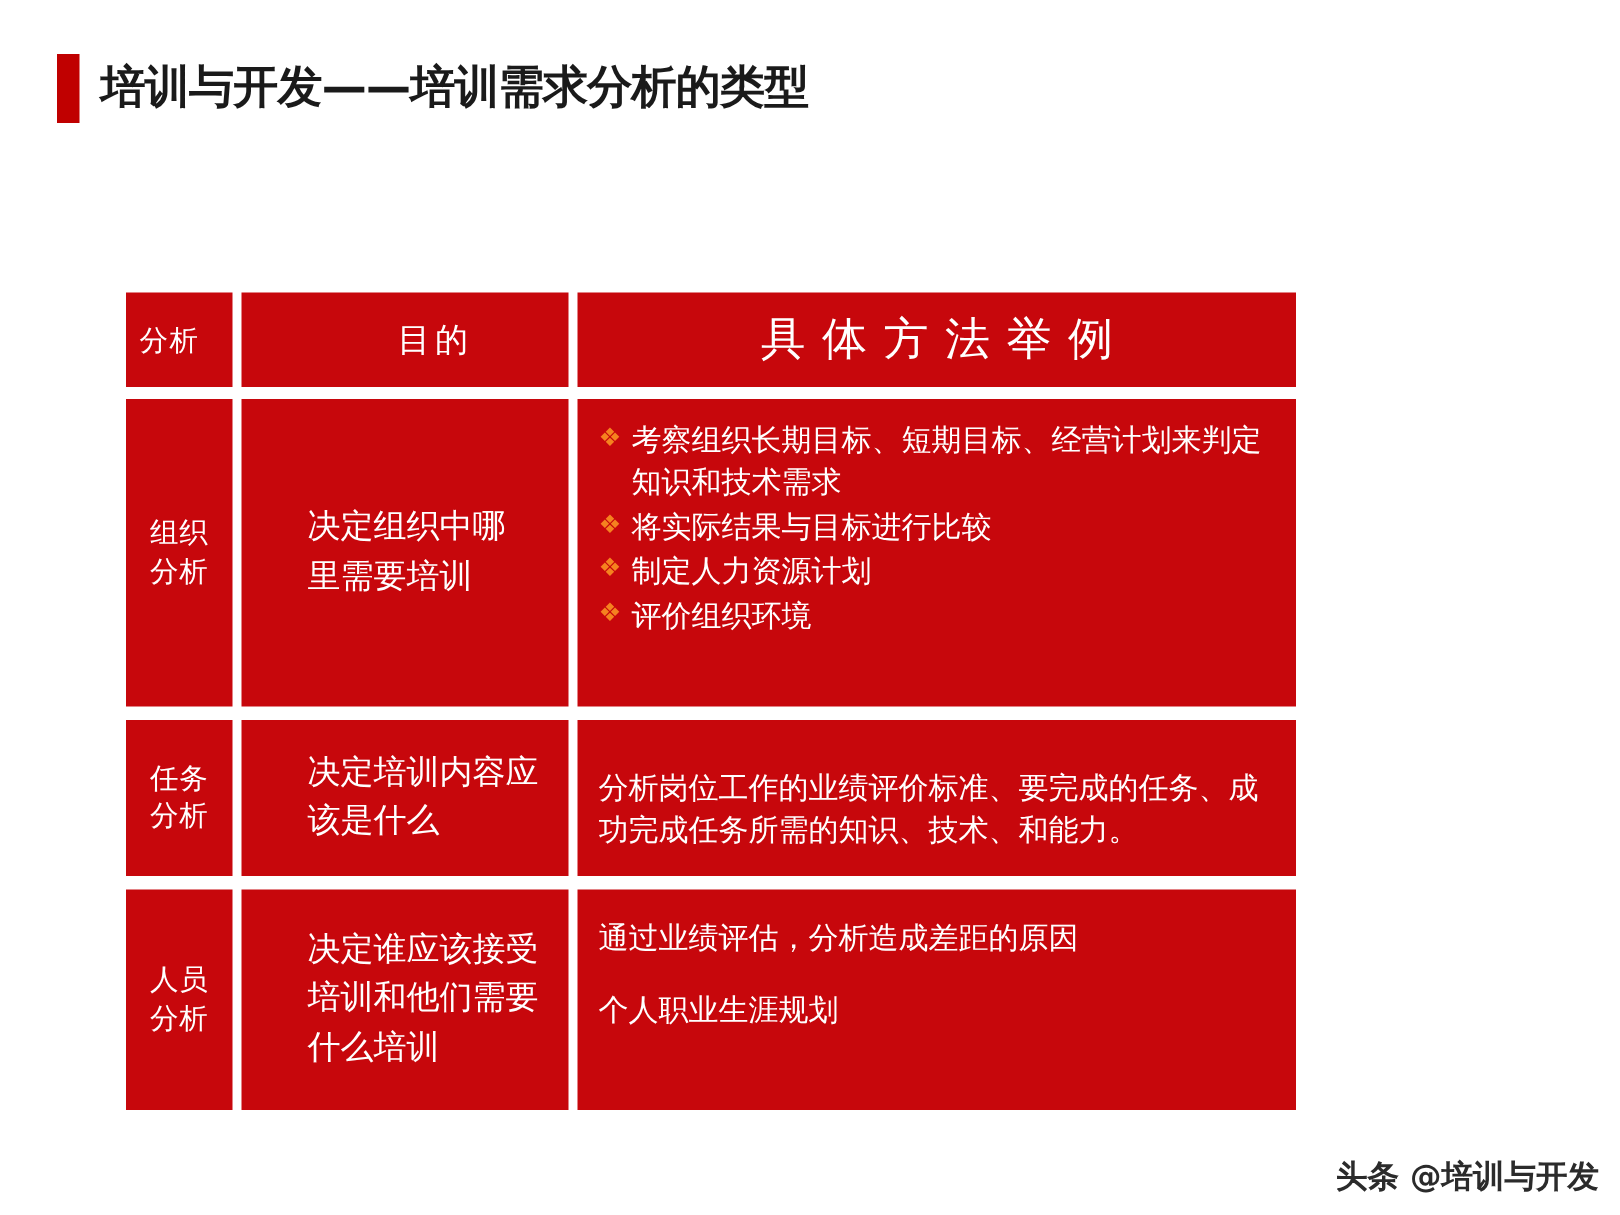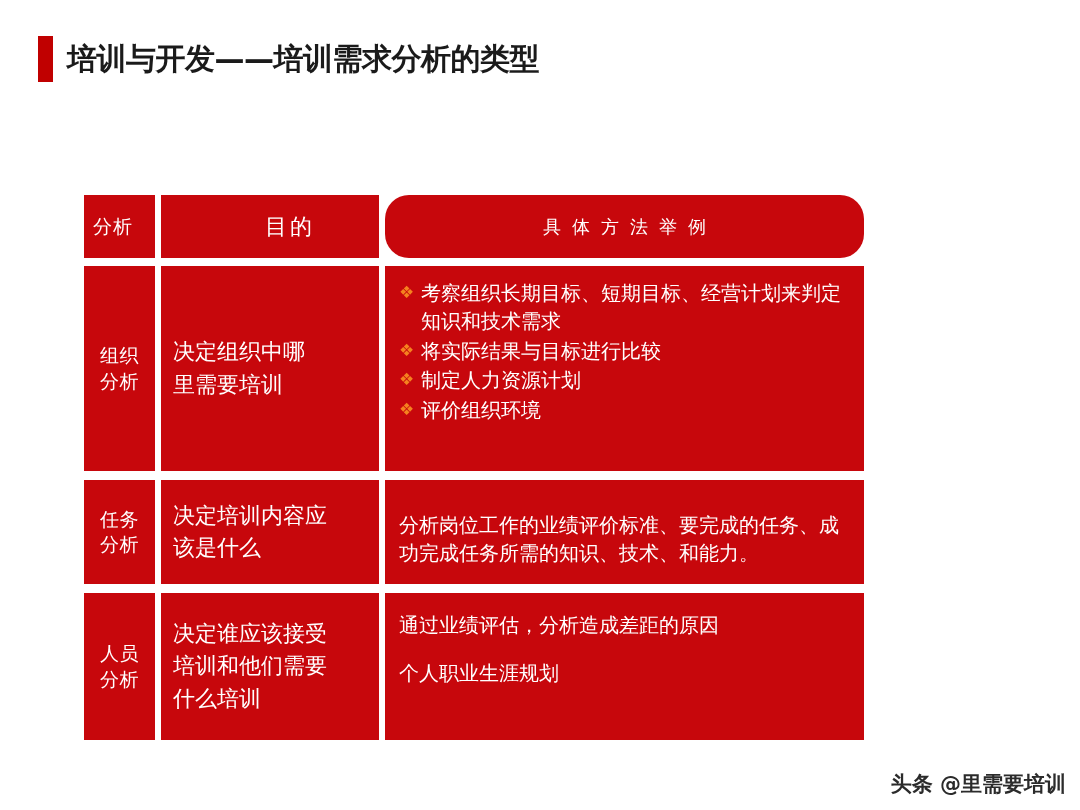--- a/index.html
+++ b/index.html
@@ -79,25 +79,24 @@
   }
   .head-purpose {
     font-family: "DejaVu Serif", "Liberation Serif", serif;
     font-size: 22px;
     justify-content: center;
     letter-spacing: 3px;
     padding-left: 3px;
   }
   .head-methods {
     font-family: "DejaVu Serif", "Liberation Serif", serif;
-    font-size: 18px;
+    font-size: 30px;
     justify-content: center;
     letter-spacing: 11px;
     padding-left: 11px;
-    border-radius: 24px;
   }
 
   
   .r1 .cell { height: 205px; }
   .r2 .cell { height: 104px; }
   .r3 .cell { height: 147px; }
 
   .cat {
     font-family: "DejaVu Serif", "Liberation Serif", serif;
     font-size: 19px;
@@ -110,21 +109,21 @@
     letter-spacing: 0.5px;
   }
   .purpose {
     font-family: "DejaVu Sans", "Liberation Sans", sans-serif;
     font-size: 22px;
     line-height: 1.46;
     padding: 0 10px 0 12px;
     display: flex;
     align-items: center;
   }
-  .purpose .ptext { display: block; }
+  .purpose .ptext { display: block; margin-left: 32px; }
 
   .methods {
     font-family: "DejaVu Serif", "Liberation Serif", serif;
     font-size: 20px;
     line-height: 1.42;
     padding: 13px 14px 0 14px;
   }
   .methods.mid {
     display: flex;
     align-items: center;
@@ -248,15 +247,15 @@
         </span>
       </div>
       <div class="cell c3 methods last" style="background: rgb(199, 7, 12);">
         <p class="para">通过业绩评估，分析造成差距的原因</p>
         <p class="para spaced">个人职业生涯规划</p>
       </div>
     </div>
 
   </div>
 
-  <div class="watermark">头条 @里需要培训</div>
+  <div class="watermark">头条 @培训与开发</div>
 
 </div>
 
 </body></html>

